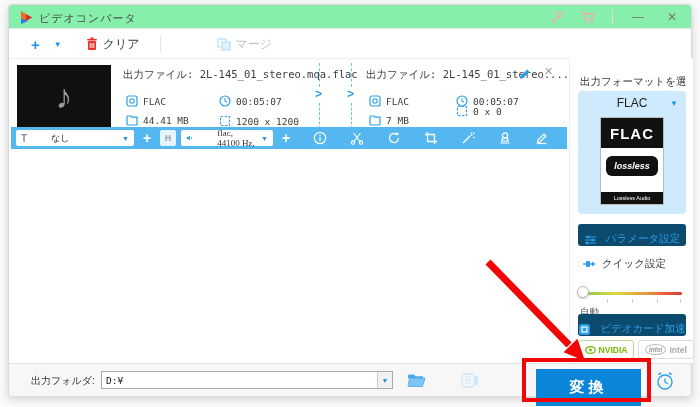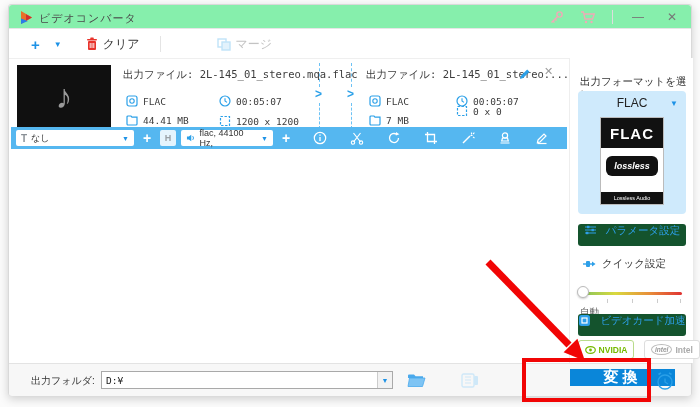--- a/index.html
+++ b/index.html
@@ -28,57 +28,57 @@
   .meta { font-size:9.5px; color:#3c3c3c; font-family:"DejaVu Sans Mono",monospace; display:flex; align-items:center; gap:5px; }
   .dashline { width:0; border-left:1px dashed #6cc2f5; }
   .chev { color:#2ba0e8; font-size:12px; font-weight:bold; }
   .card-close { left:535px; top:60px; font-size:11px; color:#9a9a9a; }
   .pencil-btn { left:509px; top:62px; }
 
   
   .editbar { left:2px; top:122px; width:556px; height:22px; background:#55b7f0; display:flex; align-items:center; padding:0 5px; gap:5px; }
   .white-dd { background:#fff; border-radius:2px; height:16px; display:flex; align-items:center; padding:0 5px; gap:4px; }
   .white-dd .t-ico { color:#8a9096; font-size:10px; font-weight:bold; }
-  .white-dd .val { font-size:9px; color:#333; font-family:Liberation Sans, sans-serif; }
+  .white-dd .val { font-size:9px; color:#333; font-family:Liberation Serif, serif;margin-left:20px; }
   .white-dd .arr { color:#1d92e6; font-size:7px; margin-left:auto; }
   .eb-plus { color:#fff; font-size:14px; font-weight:bold; width:16px; text-align:center; }
   .hw-btn { background:rgba(255,255,255,.85); border-radius:2px; width:16px; height:16px; color:#9aa0a6; font-size:9px; font-weight:bold; display:flex; align-items:center; justify-content:center; }
   .eb-icons { display:flex; align-items:center; gap:23px; margin-left:14px; }
   .eb-icons svg { display:block; }
 
   
   .sidebar { left:560px; top:53px; width:124px; height:305px; background:#fff; border-left:1px solid #eee; }
   .sb-header { left:10px; top:17px; font-size:10.5px; color:#333; }
   .fmt-panel { left:8px; top:33px; width:108px; height:123px; background:#cfeafc; border-radius:4px; }
   .fmt-row { position:absolute; left:0; top:5px; width:100%; text-align:center; font-size:12px; color:#222; }
   .fmt-arr { position:absolute; right:8px; top:8px; color:#1d92e6; font-size:8px; }
   .fmt-card { position:absolute; left:22px; top:26px; width:64px; height:88px; background:#fff; border:1px solid #bbb; }
   .fmt-card-top { height:30px; background:#111; color:#fff; display:flex; align-items:center; justify-content:center; font-size:15px; font-weight:bold; letter-spacing:1px; }
   .lossless-blob { margin:8px auto 0; width:52px; height:20px; background:#111; border-radius:6px; color:#fff; font-size:9px; font-style:italic; font-weight:bold; display:flex; align-items:center; justify-content:center; }
   .fmt-card-bot { position:absolute; bottom:0; left:0; width:100%; height:12px; background:#111; color:#fff; font-size:5.5px; display:flex; align-items:center; justify-content:center; }
-  .sb-btn { left:8px; width:108px; height:22px; background:#14532d; border-radius:3px; display:flex; align-items:flex-start; justify-content:center; gap:9px; font-size:10.5px; color:#2d9fe8; }
+  .sb-btn { left:8px; width:108px; height:22px; background:#0c4a6e; border-radius:3px; display:flex; align-items:flex-end; justify-content:center; gap:9px; font-size:10.5px; color:#2d9fe8; }
   .quick-row { left:12px; top:199px; display:flex; align-items:center; gap:6px; font-size:10.5px; color:#333; }
   .slider-track { left:12px; top:234px; width:100px; height:3px; border-radius:2px; background:linear-gradient(90deg,#86c45c,#d9d93e,#e8903a,#e03333); }
   .slider-knob { left:7px; top:228px; width:12px; height:12px; background:#fff; border:1px solid #bbb; border-radius:50%; box-shadow:0 1px 2px rgba(0,0,0,.2); }
   .tick { position:absolute; top:241px; width:1px; height:4px; background:#ccc; }
   .auto-label { left:10px; top:248px; font-size:9.5px; color:#555; }
-  .gpu-row { left:8px; top:282px; display:flex; gap:10px; }
+  .gpu-row { left:8px; top:282px; display:flex; gap:4px; }
   .gpu-btn { width:56px; height:19px; border-radius:3px; background:#fff; display:flex; align-items:center; justify-content:center; gap:3px; font-size:8.5px; font-weight:bold; }
   .gpu-nvidia { border:1px solid #b9db8b; color:#76b900; }
   .gpu-intel { border:1px solid #ddd; color:#aaa; }
   .intel-oval { border:1.5px solid #bbb; border-radius:50%; color:#999; font-size:6.5px; font-style:italic; padding:1px 3px; }
 
   
   .bottombar { left:0; top:358px; width:100%; height:33px; background:#f7f7f7; border-top:1px solid #e3e3e3; border-radius:0 0 3px 3px; }
   .ob-label { left:22px; top:10px; font-size:10px; color:#333; }
   .ob-input-wrap { left:92px; top:7px; width:292px; height:18px; background:#fff; border:1px solid #a9a9a9; display:flex; align-items:center; }
   .ob-input { flex:1; border:none; outline:none; font-size:9.5px; font-family:"DejaVu Sans Mono",monospace; color:#222; padding:0 4px; background:transparent; }
   .ob-dd { width:15px; height:100%; border-left:1px solid #ccc; background:#f2f2f2; display:flex; align-items:center; justify-content:center; color:#1d92e6; font-size:7px; }
   .bb-div { left:513px; top:0; width:1px; height:33px; background:#e2e2e2; }
-  .convert-btn { left:527px; top:5px; width:105px; height:17px; background:#0a86d9; color:#fff; font-size:15px; font-weight:bold; display:flex; align-items:center; justify-content:center; letter-spacing:4px; border:none;margin-left:34px; }
+  .convert-btn { left:527px; top:5px; width:105px; height:37px; background:#0a86d9; color:#fff; font-size:15px; font-weight:bold; display:flex; align-items:center; justify-content:center; letter-spacing:4px; border:none; }
   .alarm-wrap { left:645px; top:6px; }
 
   .overlay { left:0; top:0; width:700px; height:407px; pointer-events:none; z-index:50; }
 </style>
 </head>
 <body>
 
 <div class="abs win">
 
   <div class="abs titlebar">

